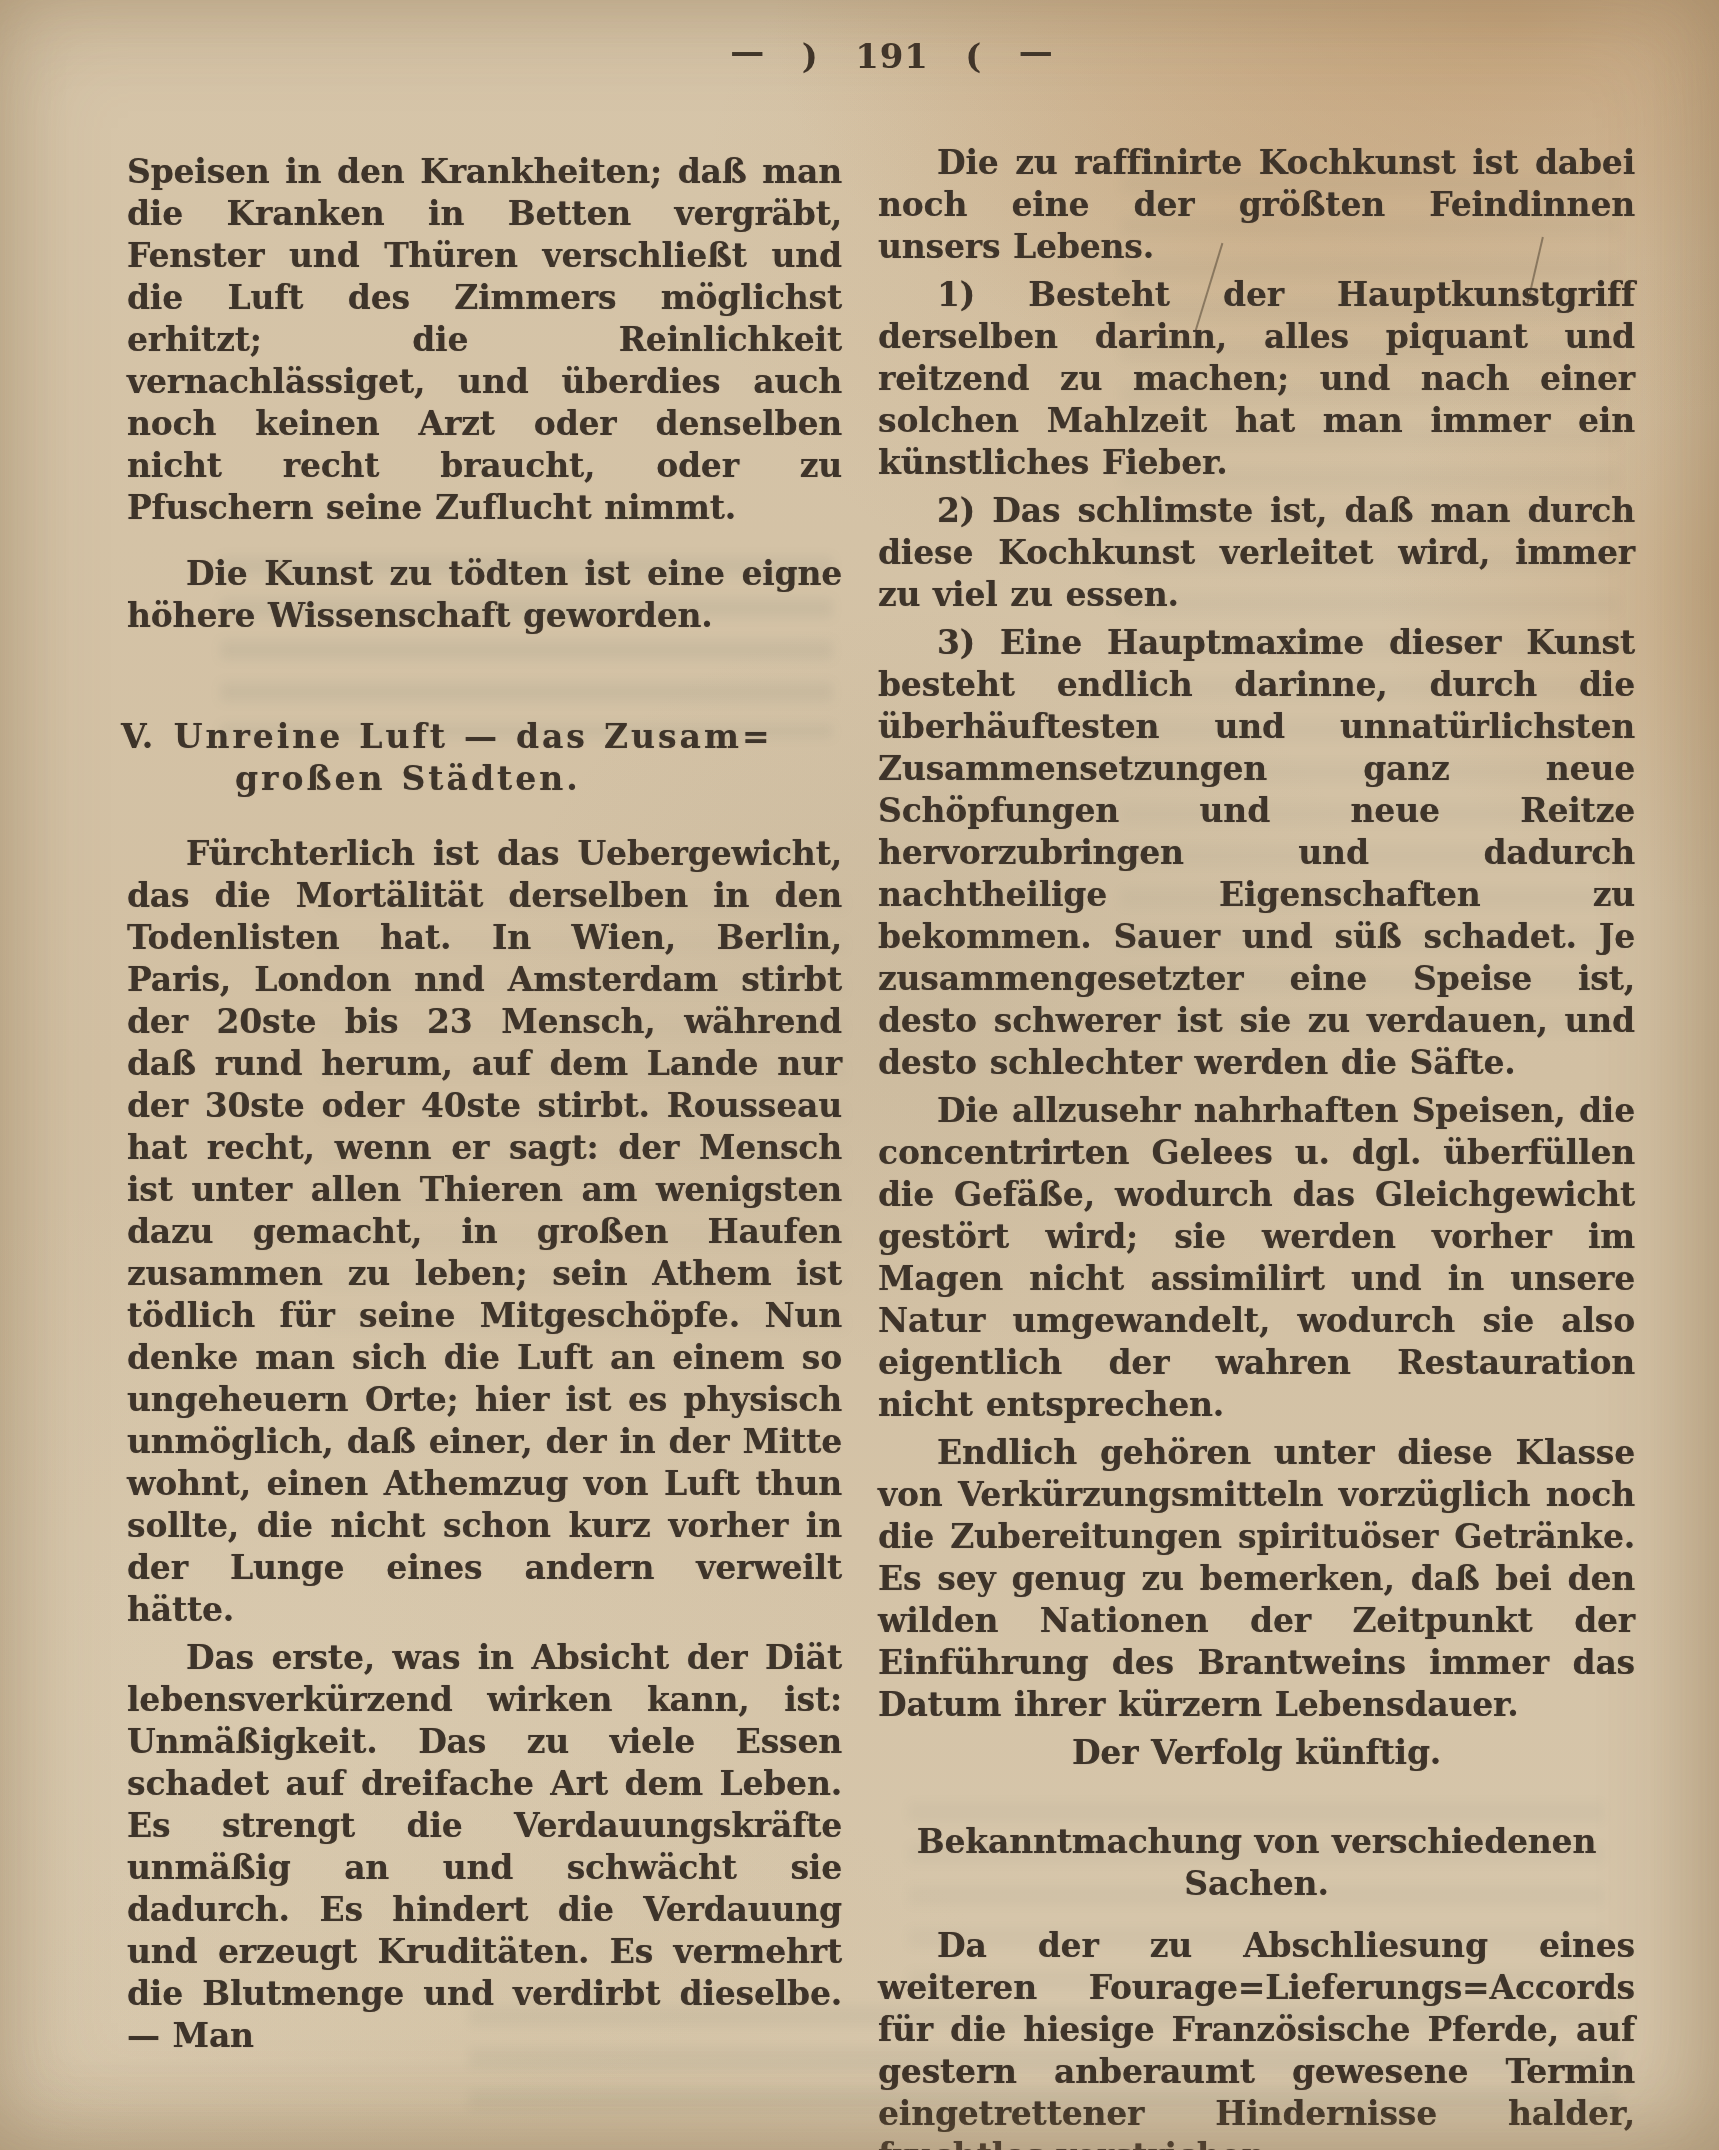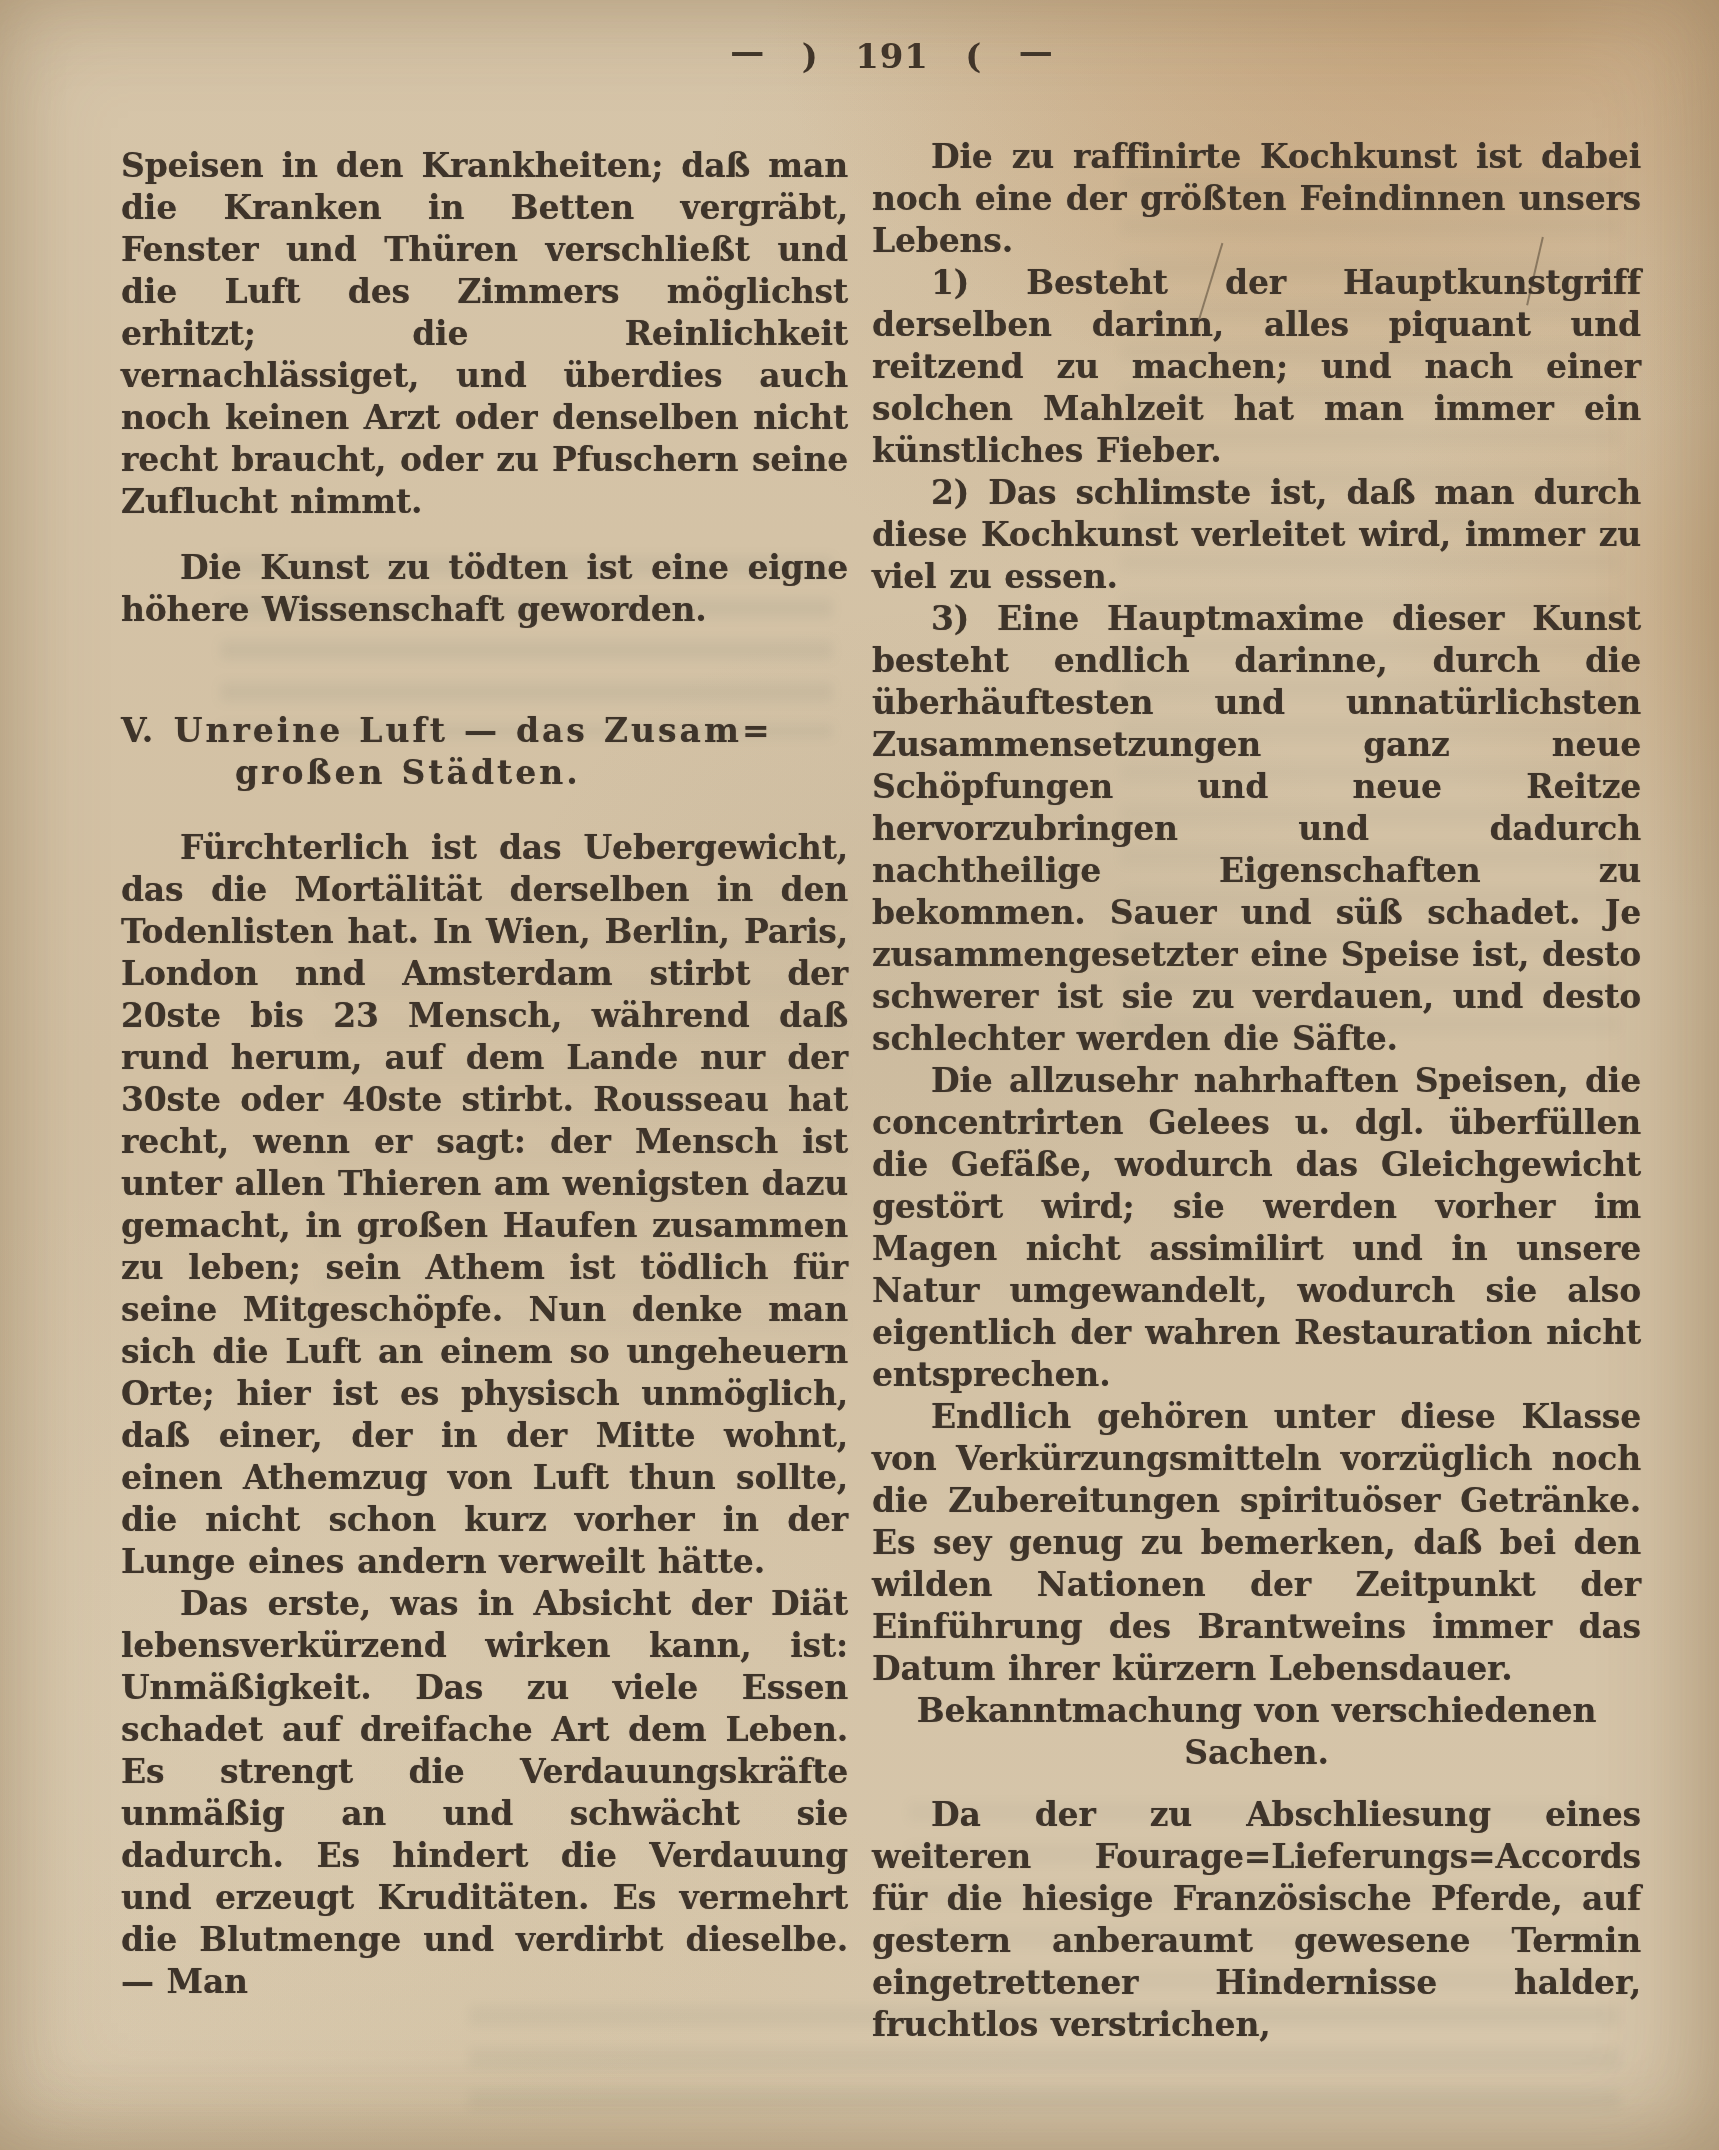--- a/index.html
+++ b/index.html
@@ -42,21 +42,21 @@
     position:absolute;
     font-size:33px; line-height:42px; font-weight:bold;
     text-align:justify;
     letter-spacing:-0.2px;
     word-spacing:1.5px;
     text-shadow:0 0 0.8px rgba(60,48,38,0.55);
   }
   .col-left  { left:121px;  top:145px; width:727px;  }
   .col-right { left:872px; top:136px; width:769px; }
 
-  p { margin:0; }
+  p { margin:6px; }
   .indent { text-indent:59px; }
   .gap-sm { margin-top:24px; }
 
   .sec-head { padding-left:114px; letter-spacing:3px; margin-top:79px; margin-bottom:33px; }
   .sec-head.vi { margin-top:58px; margin-bottom:26px; }
   .h-line { text-align:left; }
   .h-line.first { margin-left:-114px;margin-top:8px; }
   .h-num { margin-right:19.7px; letter-spacing:0.8px; }
 
   .closing-line { text-align:center; text-indent:0; margin-top:1.5px; margin-bottom:47px; }
@@ -103,20 +103,21 @@
   </div>
 
   <div class="col col-right">
     <p class="indent">Die zu raffinirte Kochkunst ist dabei noch eine der größten Feindinnen unsers Lebens.</p>
     <p class="indent">1) Besteht der Hauptkunstgriff derselben darinn, alles piquant und reitzend zu machen; und nach einer solchen Mahlzeit hat man immer ein künstliches Fieber.</p>
     <p class="indent">2) Das schlimste ist, daß man durch diese Kochkunst verleitet wird, immer zu viel zu essen.</p>
     <p class="indent">3) Eine Hauptmaxime dieser Kunst besteht endlich darinne, durch die überhäuftesten und unnatürlichsten Zusammensetzungen ganz neue Schöpfungen und neue Reitze hervorzubringen und dadurch nachtheilige Eigenschaften zu bekommen. Sauer und süß schadet. Je zusammengesetzter eine Speise ist, desto schwerer ist sie zu verdauen, und desto schlechter werden die Säfte.</p>
     <p class="indent">Die allzusehr nahrhaften Speisen, die concentrirten Gelees u. dgl. überfüllen die Gefäße, wodurch das Gleichgewicht gestört wird; sie werden vorher im Magen nicht assimilirt und in unsere Natur umgewandelt, wodurch sie also eigentlich der wahren Restauration nicht entsprechen.</p>
     <p class="indent">Endlich gehören unter diese Klasse von Verkürzungsmitteln vorzüglich noch die Zubereitungen spirituöser Getränke. Es sey genug zu bemerken, daß bei den wilden Nationen der Zeitpunkt der Einführung des Brantweins immer das Datum ihrer kürzern Lebensdauer.</p>
 
+    <p class="closing-line">Der Verfolg künftig.</p>
 
     <div class="ann-head">
       <div class="ann-line">Bekanntmachung von verschiedenen</div>
       <div class="ann-line">Sachen.</div>
     </div>
 
     <p class="indent">Da der zu Abschliesung eines weiteren Fourage=Lieferungs=Accords für die hiesige Französische Pferde, auf gestern anberaumt gewesene Termin eingetrettener Hindernisse halder, fruchtlos verstrichen,</p>
 
   </div>
 

